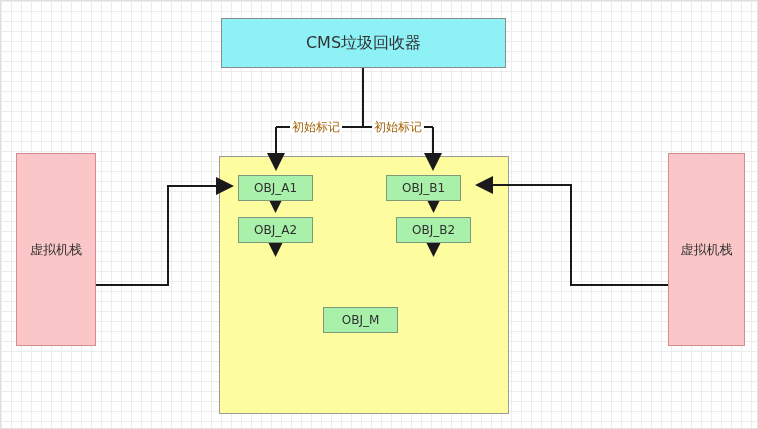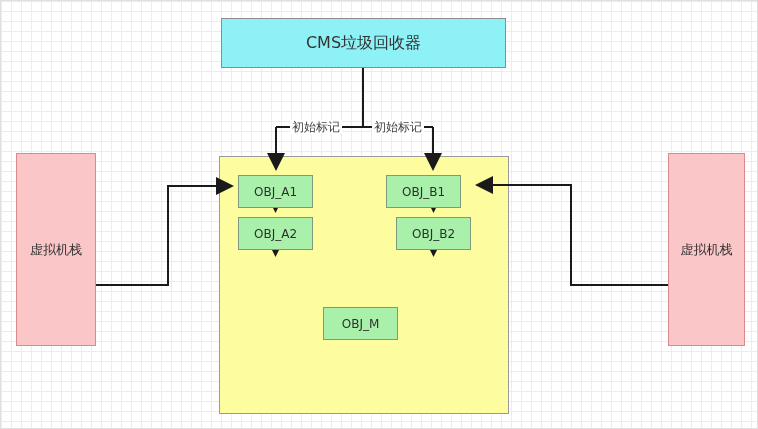--- a/index.html
+++ b/index.html
@@ -36,42 +36,42 @@
     border: 1px solid #8c8c8c;
   }
 
   .heap {
     left: 218px; top: 155px; width: 290px; height: 258px;
     background: #fdfc9e;
     border: 1px solid #9a9a9a;
   }
 
   .node {
-    width: 75px; height: 33px;
+    width: 75px; height: 26px;
     background: #a9f1ab;
     border: 1px solid #7d9a7d;
     font-size: 12px;
     color: #2f2f2f;
   }
 
   .stack {
     width: 80px; height: 193px;
     background: #fbc6c8;
     border: 1px solid #d98a8c;
     font-size: 13px;
   }
   .stack-left  { left: 15px;  top: 152px; }
   .stack-right { left: 667px; top: 152px; width: 77px; }
 
   .mark-label {
     position: absolute;
     top: 119px;
     font-size: 12px;
     line-height: 14px;
-    color: #404040;
+    color: #a16207;
     background: #ffffff;
     padding: 0 2px;
   }
 
   svg.wires {
     position: absolute;
     left: 0; top: 0;
     width: 758px; height: 429px;
     pointer-events: none;
   }

